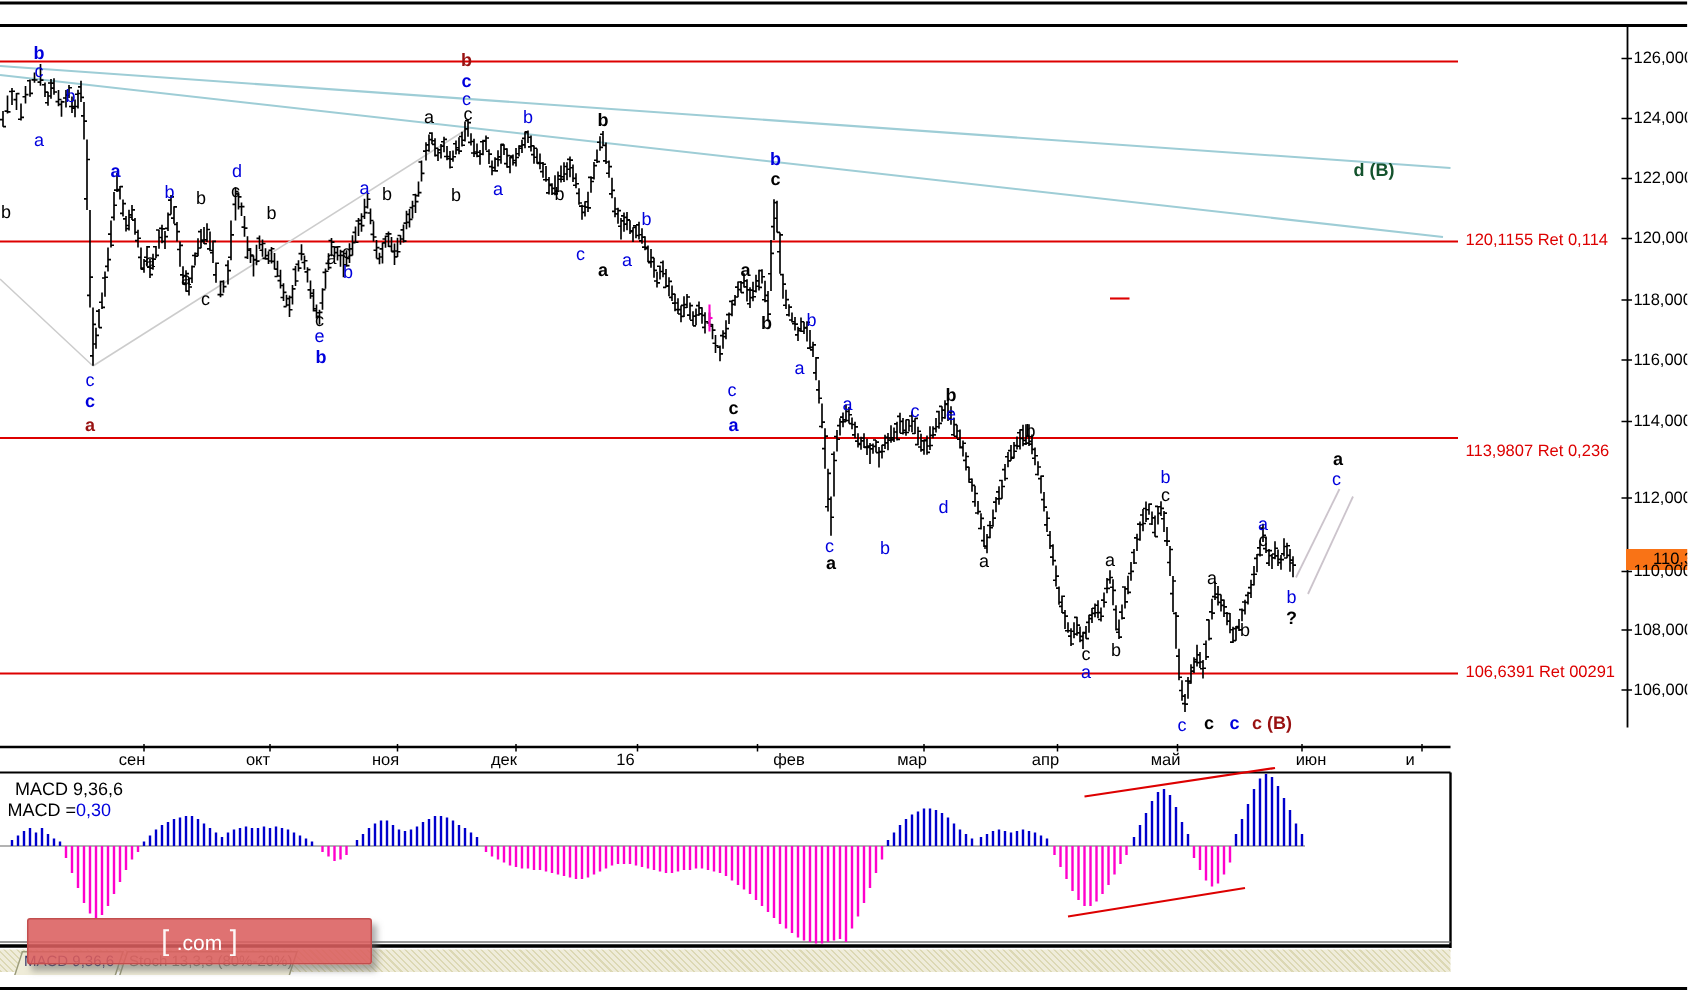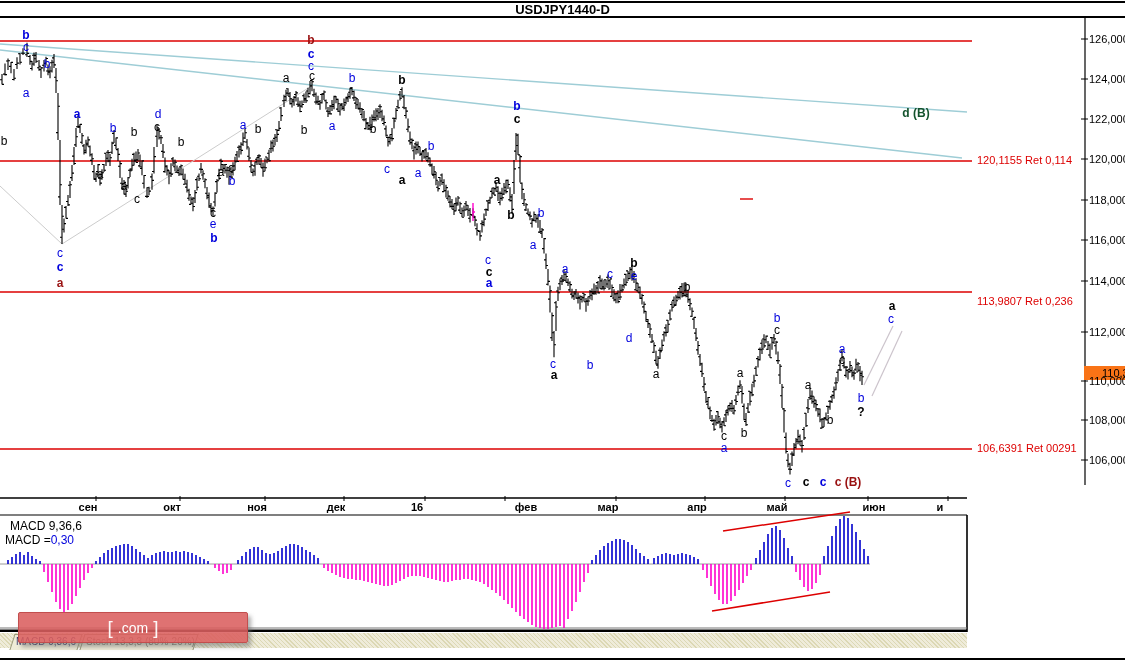--- a/index.html
+++ b/index.html
@@ -18,30 +18,29 @@
         color:#fff;display:flex;align-items:center;justify-content:center;white-space:nowrap;}
   #logo .br{font-size:19px;margin:0 5px;opacity:.95;}
   #logo .main{font-size:22px;letter-spacing:.5px;}
   #logo .suf{font-size:14px;}
   .tab{position:absolute;top:634px;height:15px;border:1px solid #9a9a7a;border-bottom:none;
        background:#efecd8;transform:skewX(-18deg);}
   .tab-label{position:absolute;top:636px;font-size:10px;white-space:nowrap;}
   #tan-strip{left:0;top:633px;width:967px;height:15px;
      background:repeating-linear-gradient(45deg,#dcd8b4 0 1px,#efecda 1px 3px);}
   .yl{position:absolute;left:1089px;font-size:11px;color:#000;transform:translateY(-50%);}
-  .xl{position:absolute;top:501px;font-size:11px;color:#000;transform:translateX(-50%);font-weight:bold;}
+  .xl{position:absolute;top:501px;font-size:11px;color:#000;transform:translateX(-50%);}
   .wl{position:absolute;font-size:12px;line-height:11px;transform:translateX(-50%);white-space:nowrap;}
   .hline{position:absolute;background:#000;}
 </style>
 </head>
 <body>
 
 <div id="stage">
   <div class="abs hline" style="left:0;top:1px;width:1125px;height:2px"></div>
-  <div class="abs" id="title">USDJPY1440-D</div>
   <div class="abs hline" style="left:0;top:16px;width:1125px;height:2px"></div>
 
   <svg id="chart-svg" class="abs" width="1125" height="663">
       <line x1="0" y1="498" x2="967" y2="498" stroke="#000" stroke-width="1.6"></line>
       <line x1="0" y1="515" x2="967" y2="515" stroke="#000" stroke-width="1.2"></line>
       <line x1="967" y1="515" x2="967" y2="632" stroke="#000" stroke-width="1.6"></line>
       <line x1="0" y1="628" x2="967" y2="628" stroke="#777" stroke-width="1"></line>
       <line x1="0" y1="630.7" x2="967" y2="630.7" stroke="#000" stroke-width="2.4"></line>
       <line x1="1085" y1="18" x2="1085" y2="485" stroke="#000" stroke-width="1.2"></line>
       <line x1="1081" y1="39" x2="1088" y2="39" stroke="#000" stroke-width="1"></line>

